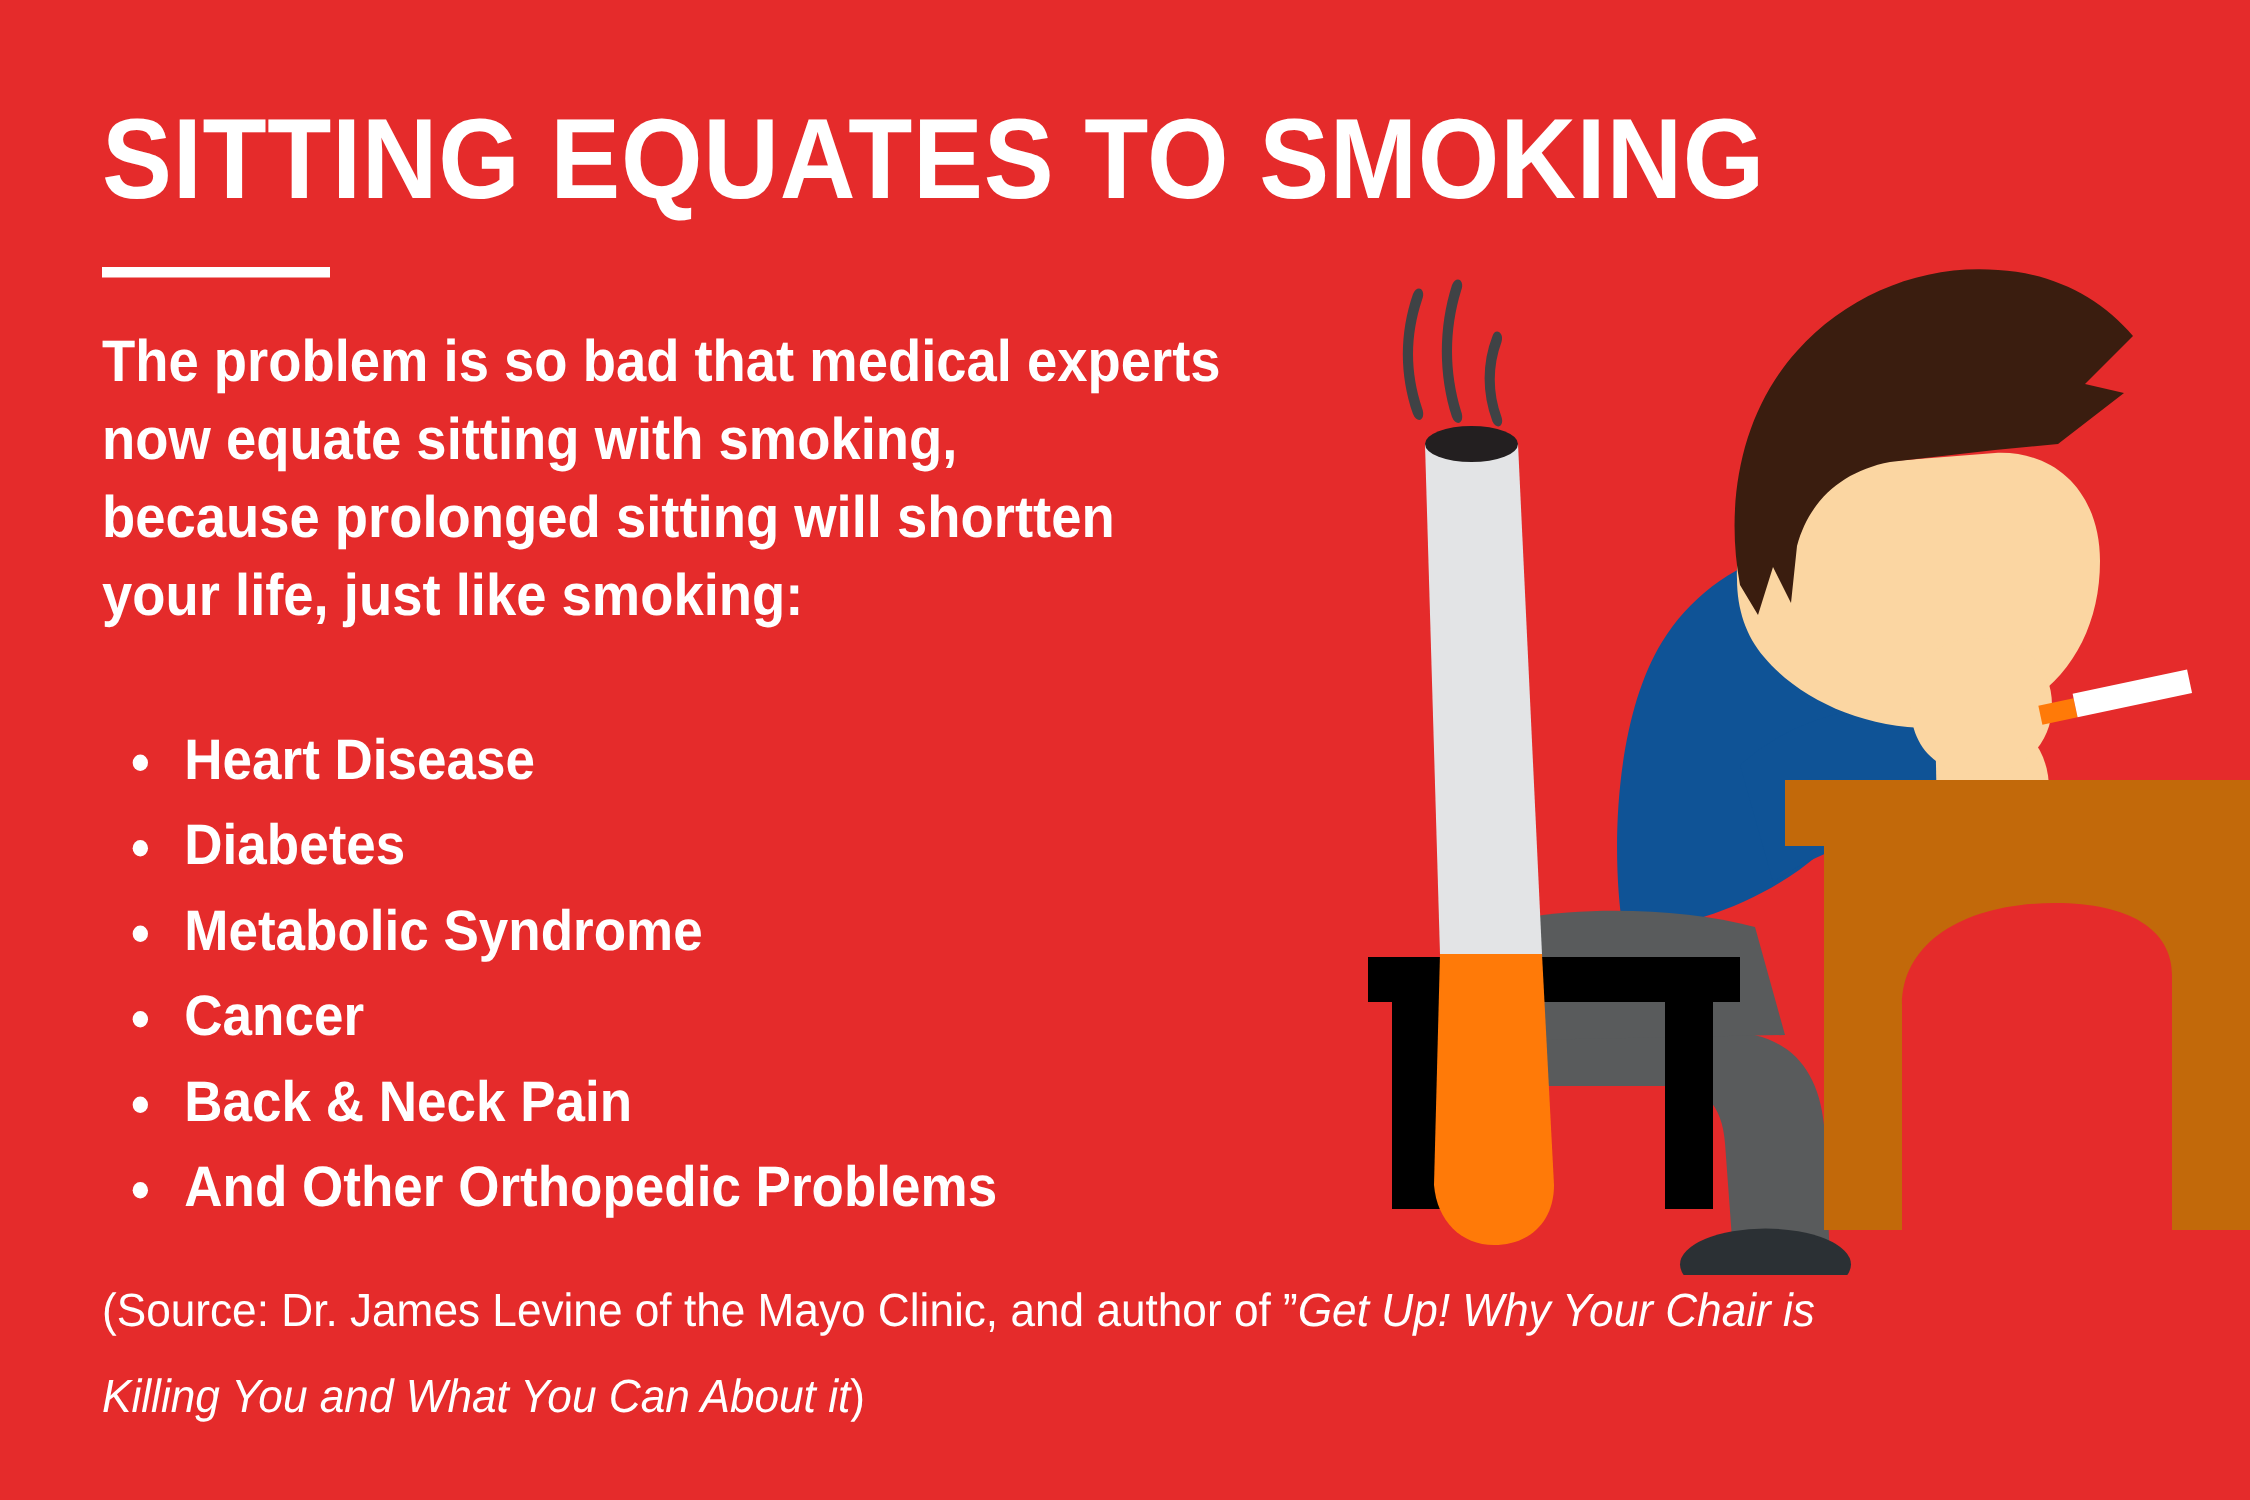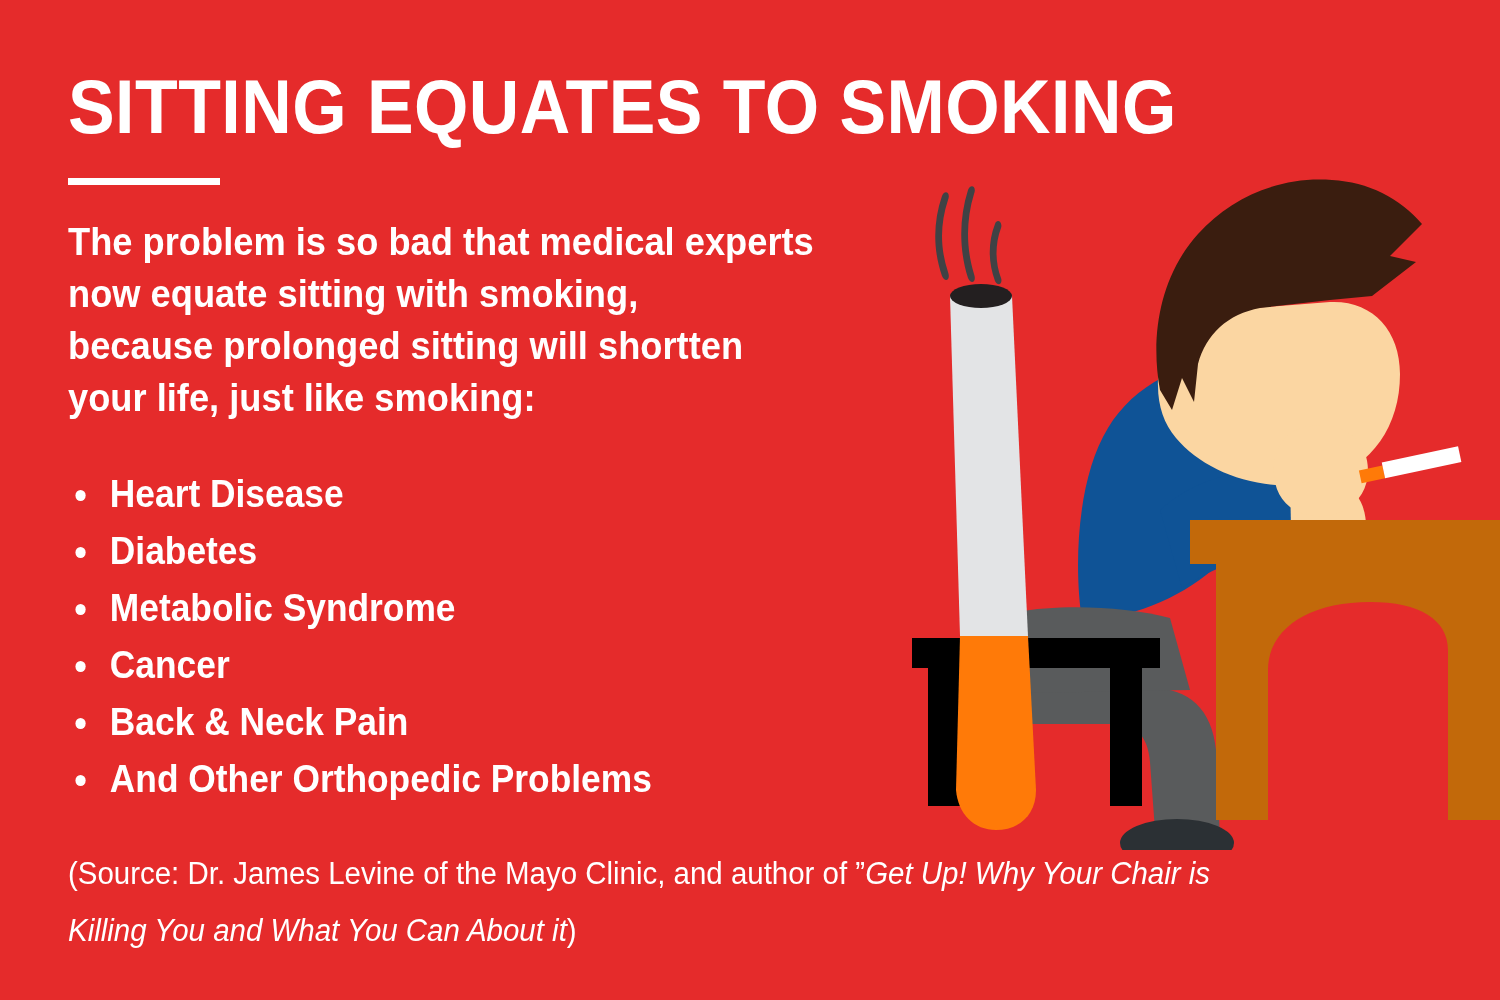--- a/index.html
+++ b/index.html
@@ -64,21 +64,21 @@
     line-height: 52px;
     transform: scaleX(0.93);
     transform-origin: left top;
   }
   .lede .lede-line { display: block; white-space: nowrap; }
 
   .bullets {
     position: absolute;
     left: 0;
     top: 466px;
-    margin: 0;
+    margin: 13px;
     padding: 0;
     list-style: none;
   }
   .bullets li {
     position: relative;
     padding-left: 45px;
     color: #ffffff;
     font-family: "Liberation Sans Narrow", "Liberation Sans", "DejaVu Sans Condensed", sans-serif;
     font-weight: 700;
     font-size: 38px;

